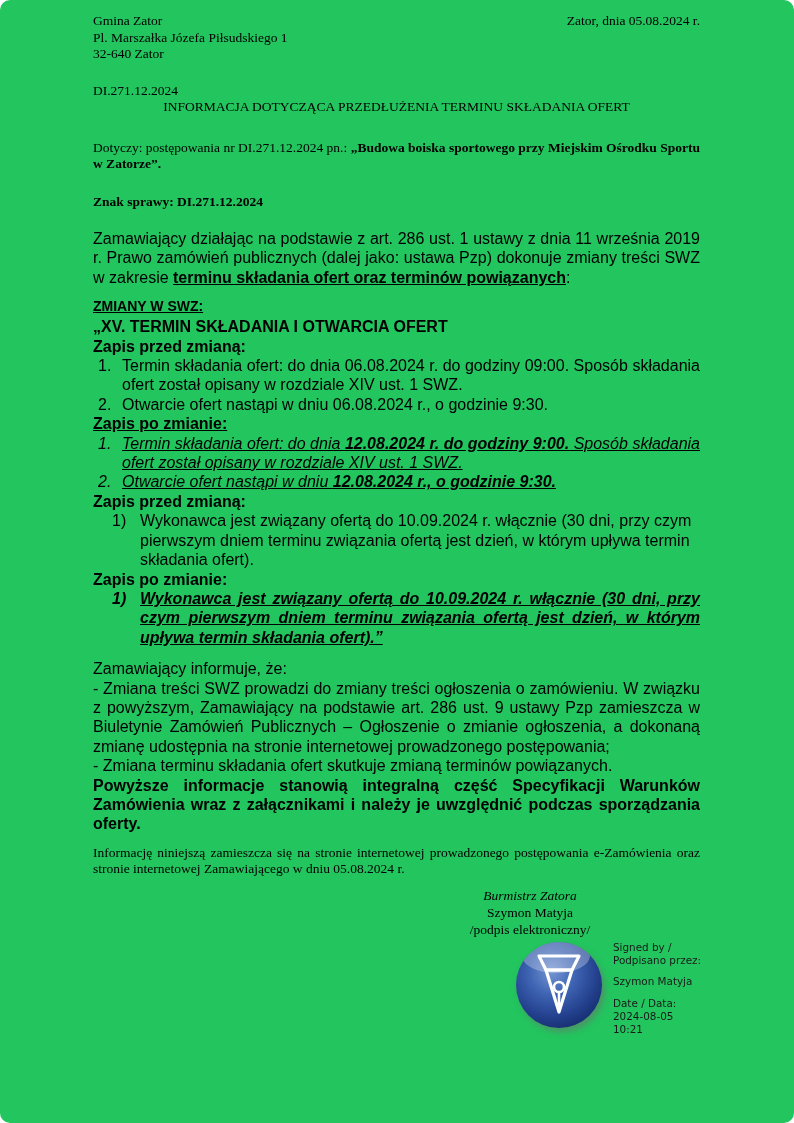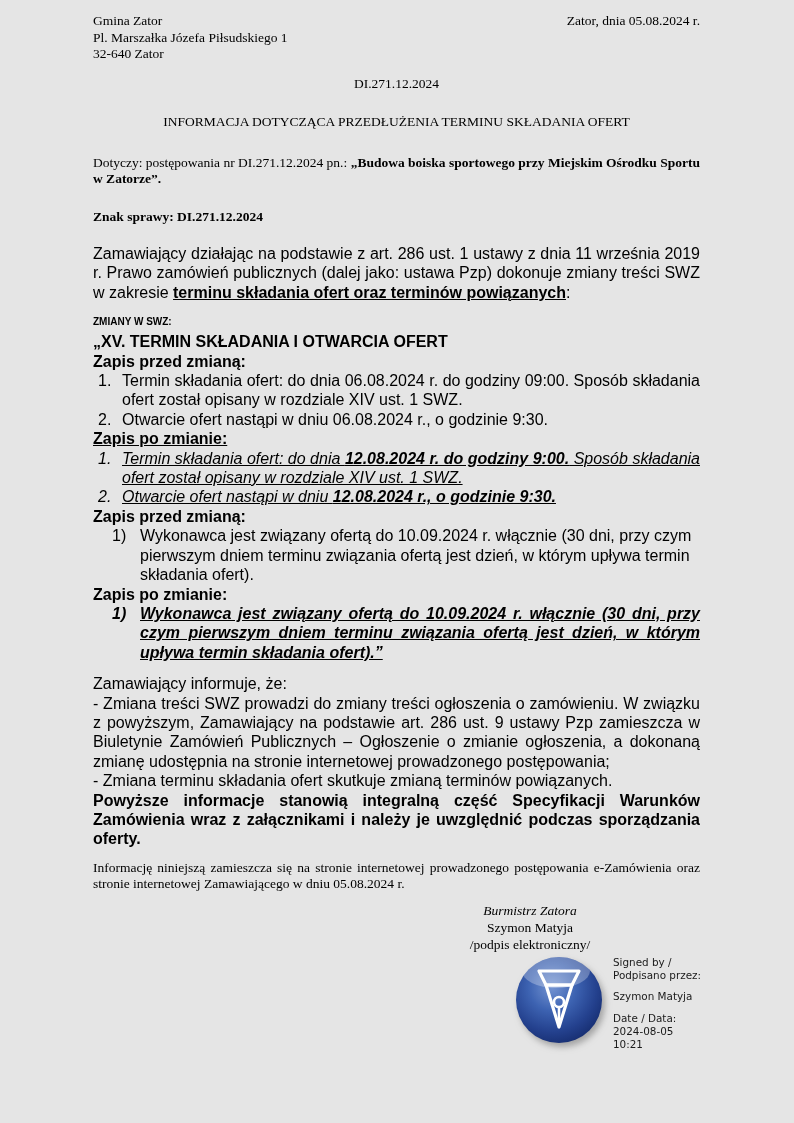--- a/index.html
+++ b/index.html
@@ -1,34 +1,35 @@
 <!DOCTYPE html>
 <html><head>
 <meta charset="utf-8">
 <style>
   html,body{margin:0;padding:0;background:#ffffff;}
   .page{
-    width:794px;height:1123px;background:#e5e5e5;color:#000;
+    width:794px;height:1123px;background:#22c55e;color:#000;
     position:relative;overflow:hidden;
     font-family:"Liberation Serif", serif;
+    border-radius:10px;
   }
   .content{padding:13px 94px 0 93px;}
   .serif{font-family:"Liberation Serif", serif;font-size:13.5px;line-height:16.5px;}
   .sans{font-family:"Liberation Sans", sans-serif;font-size:16px;line-height:19.4px;}
   .b{font-weight:bold;}
   .i{font-style:italic;}
   .u{text-decoration:underline;}
   .just{text-align:justify;}
   .hdr-row{display:flex;justify-content:space-between;align-items:flex-start;}
-  .ref{margin-top:13px;text-align:center;}
-  .doc-title{margin-top:22px;text-align:center;}
+  .ref{margin-top:20px;}
+  .doc-title{text-align:center;}
   .regarding{margin-top:24px;}
   .znak{margin-top:21px;}
   .intro{margin-top:19px;}
-  .changes-heading{margin-top:9px;font-size:10px;line-height:21px;font-weight:bold;}
+  .changes-heading{margin-top:9px;font-size:14px;line-height:21px;font-weight:bold;text-decoration:underline;}
   .subheading{font-weight:bold;}
   .label{font-weight:bold;}
   .li{position:relative;padding-left:29px;}
   .li .marker{position:absolute;left:5px;}
   .li2{position:relative;padding-left:47px;}
   .li2 .marker{position:absolute;left:19px;}
   .mt9{margin-top:9px;}
   .mt12{margin-top:12px;}
   .closing{margin-top:11px;}
   .sig-block{width:212px;margin:9px 64px 0 auto;text-align:center;line-height:17px;}

